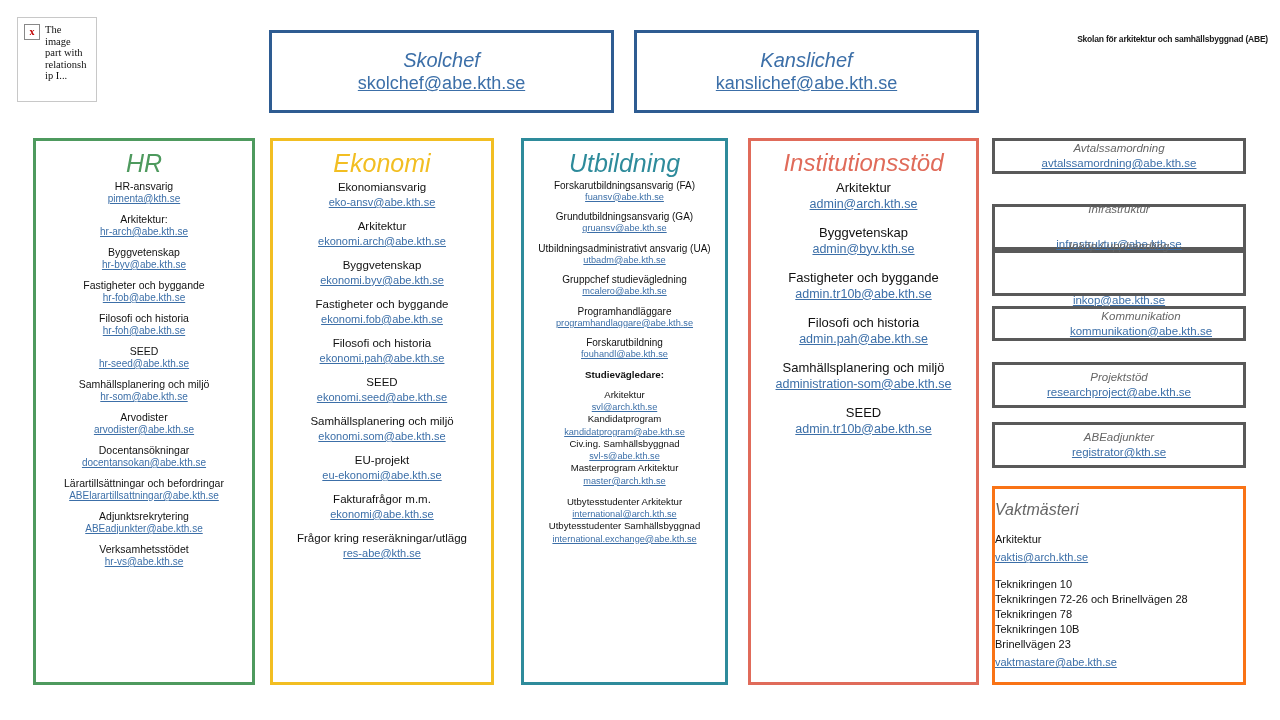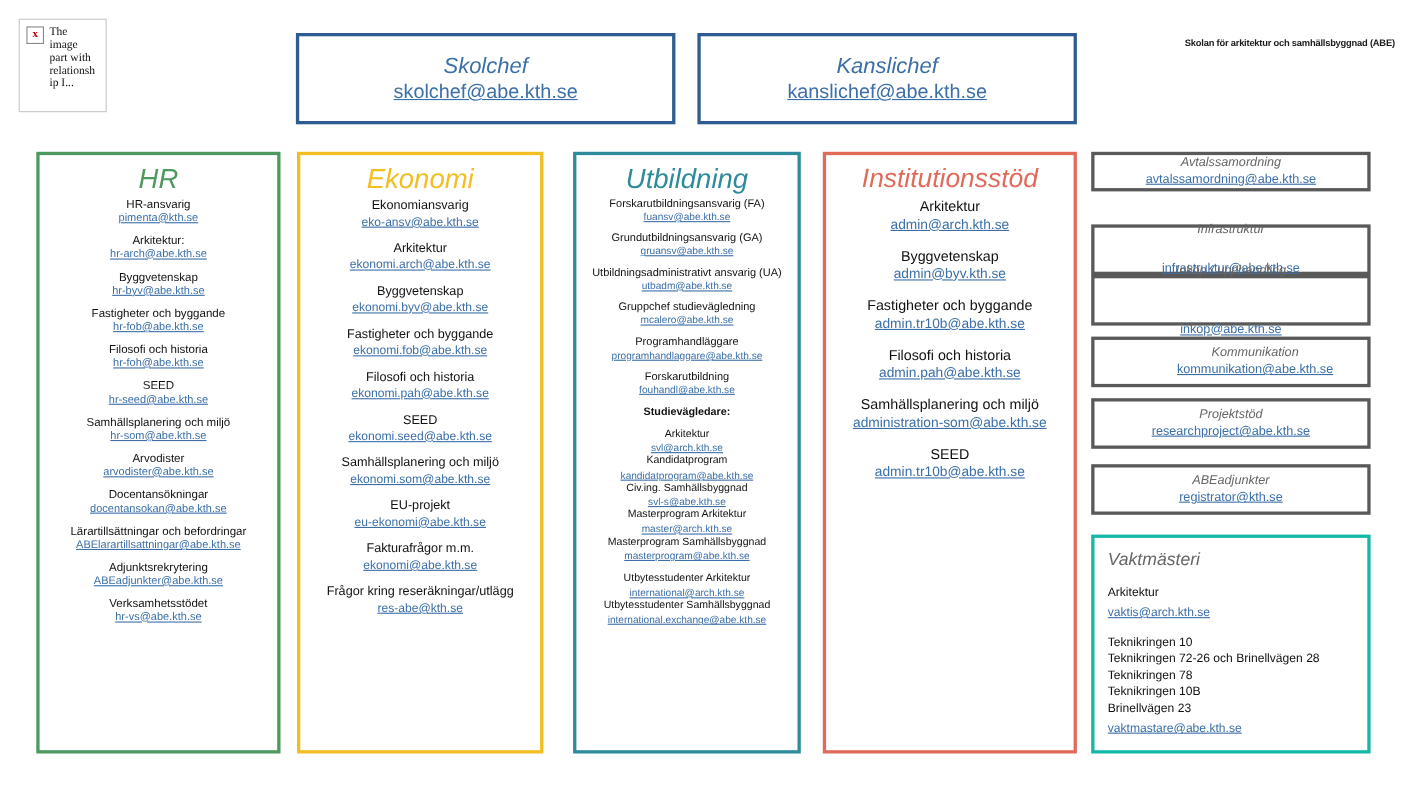--- a/index.html
+++ b/index.html
@@ -105,29 +105,29 @@
     position:absolute;box-sizing:border-box;left:992px;width:254px;
     border:3px solid #595959;background:#fff;
     display:flex;flex-direction:column;align-items:center;justify-content:center;
   }
   .sbox .role{font-style:italic;font-size:11.5px;color:#666;line-height:15px;}
   .sbox .mail{font-size:11.5px;color:#3C6FA8;text-decoration:underline;line-height:15px;}
 
   #sbox-0{top:138px;height:36px;}
   #sbox-1{top:204px;height:46px;gap:20px;}
   #sbox-2{top:250px;height:46px;gap:39px;}
-  #sbox-3{top:306px;height:46px;padding-left:44px;}
+  #sbox-3{top:306px;height:35px;padding-left:44px;}
   #sbox-4{top:362px;height:46px;}
   #sbox-5{top:422px;height:46px;}
 
   
   #vaktmasteri{
     position:absolute;left:992px;top:486px;width:254px;height:199px;
-    box-sizing:border-box;border:3px solid #14b8a6;background:#fff;
-    padding:11px 12px;text-align:left;
+    box-sizing:border-box;border:3px solid #f97316;background:#fff;
+    padding:11px 0;text-align:left;
   }
   #vaktmasteri .vm-title{font-style:italic;font-size:16px;color:#666;line-height:20px;margin-bottom:12px;}
   #vaktmasteri .vm-line{font-size:11px;color:#111;line-height:15px;}
   #vaktmasteri .vm-mail{font-size:11px;color:#3C6FA8;text-decoration:underline;line-height:15px;}
   #vaktmasteri .vm-spacer{height:12px;}
 </style>
 </head>
 <body>
 
 <div class="canvas">
@@ -281,24 +281,20 @@
         <span class="lbl">Kandidatprogram</span>
         <a class="mail" href="#">kandidatprogram@abe.kth.se</a>
       </div>
     <div class="sv-entry">
         <span class="lbl">Civ.ing. Samhällsbyggnad</span>
         <a class="mail" href="#">svl-s@abe.kth.se</a>
       </div>
     <div class="sv-entry">
         <span class="lbl">Masterprogram Arkitektur</span>
         <a class="mail" href="#">master@arch.kth.se</a>
-      </div>
-    <div class="sv-entry">
-        <span class="lbl">Masterprogram Samhällsbyggnad</span>
-        <a class="mail" href="#">masterprogram@abe.kth.se</a>
       </div>
 
     <div class="sv-gap"></div>
 
     <div class="sv-entry">
         <span class="lbl">Utbytesstudenter Arkitektur</span>
         <a class="mail" href="#">international@arch.kth.se</a>
       </div>
     <div class="sv-entry">
         <span class="lbl">Utbytesstudenter Samhällsbyggnad</span>

